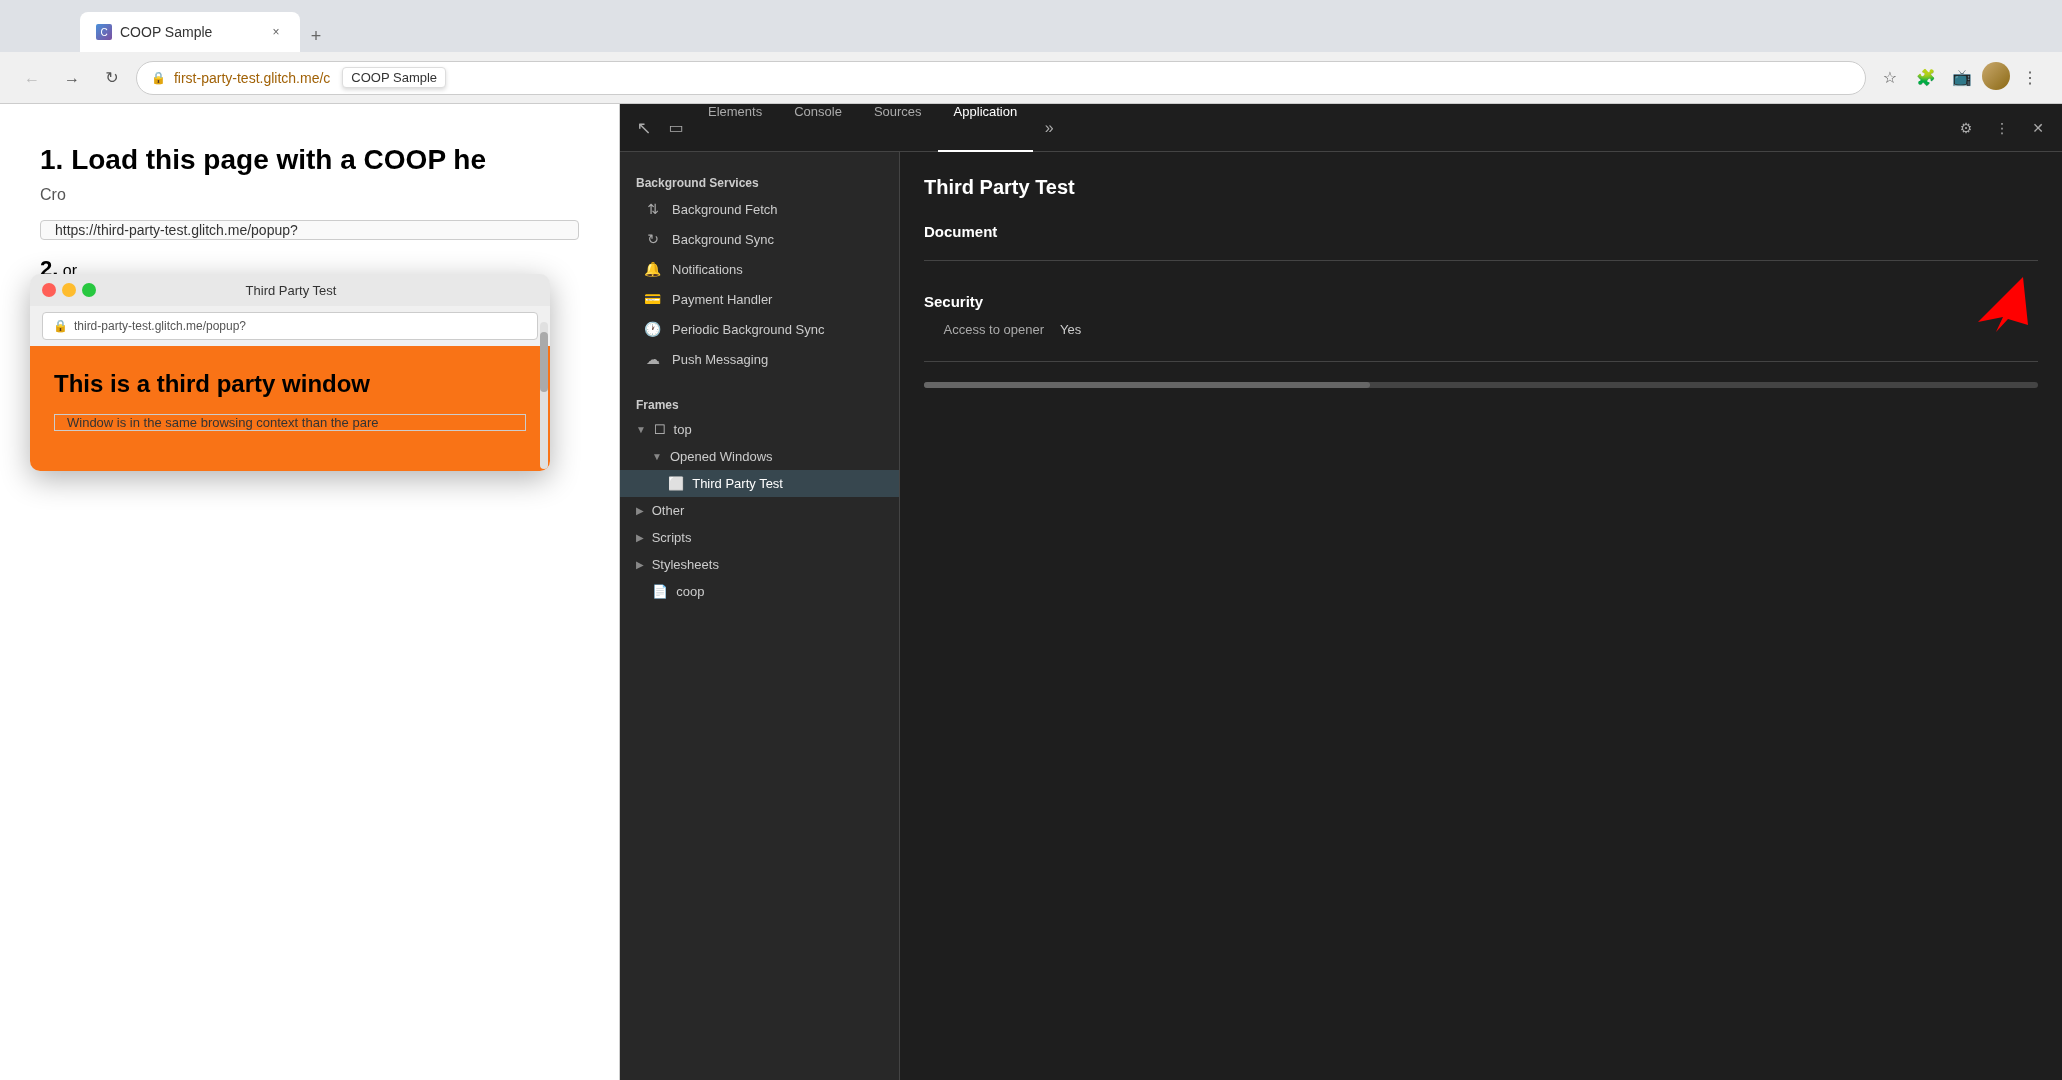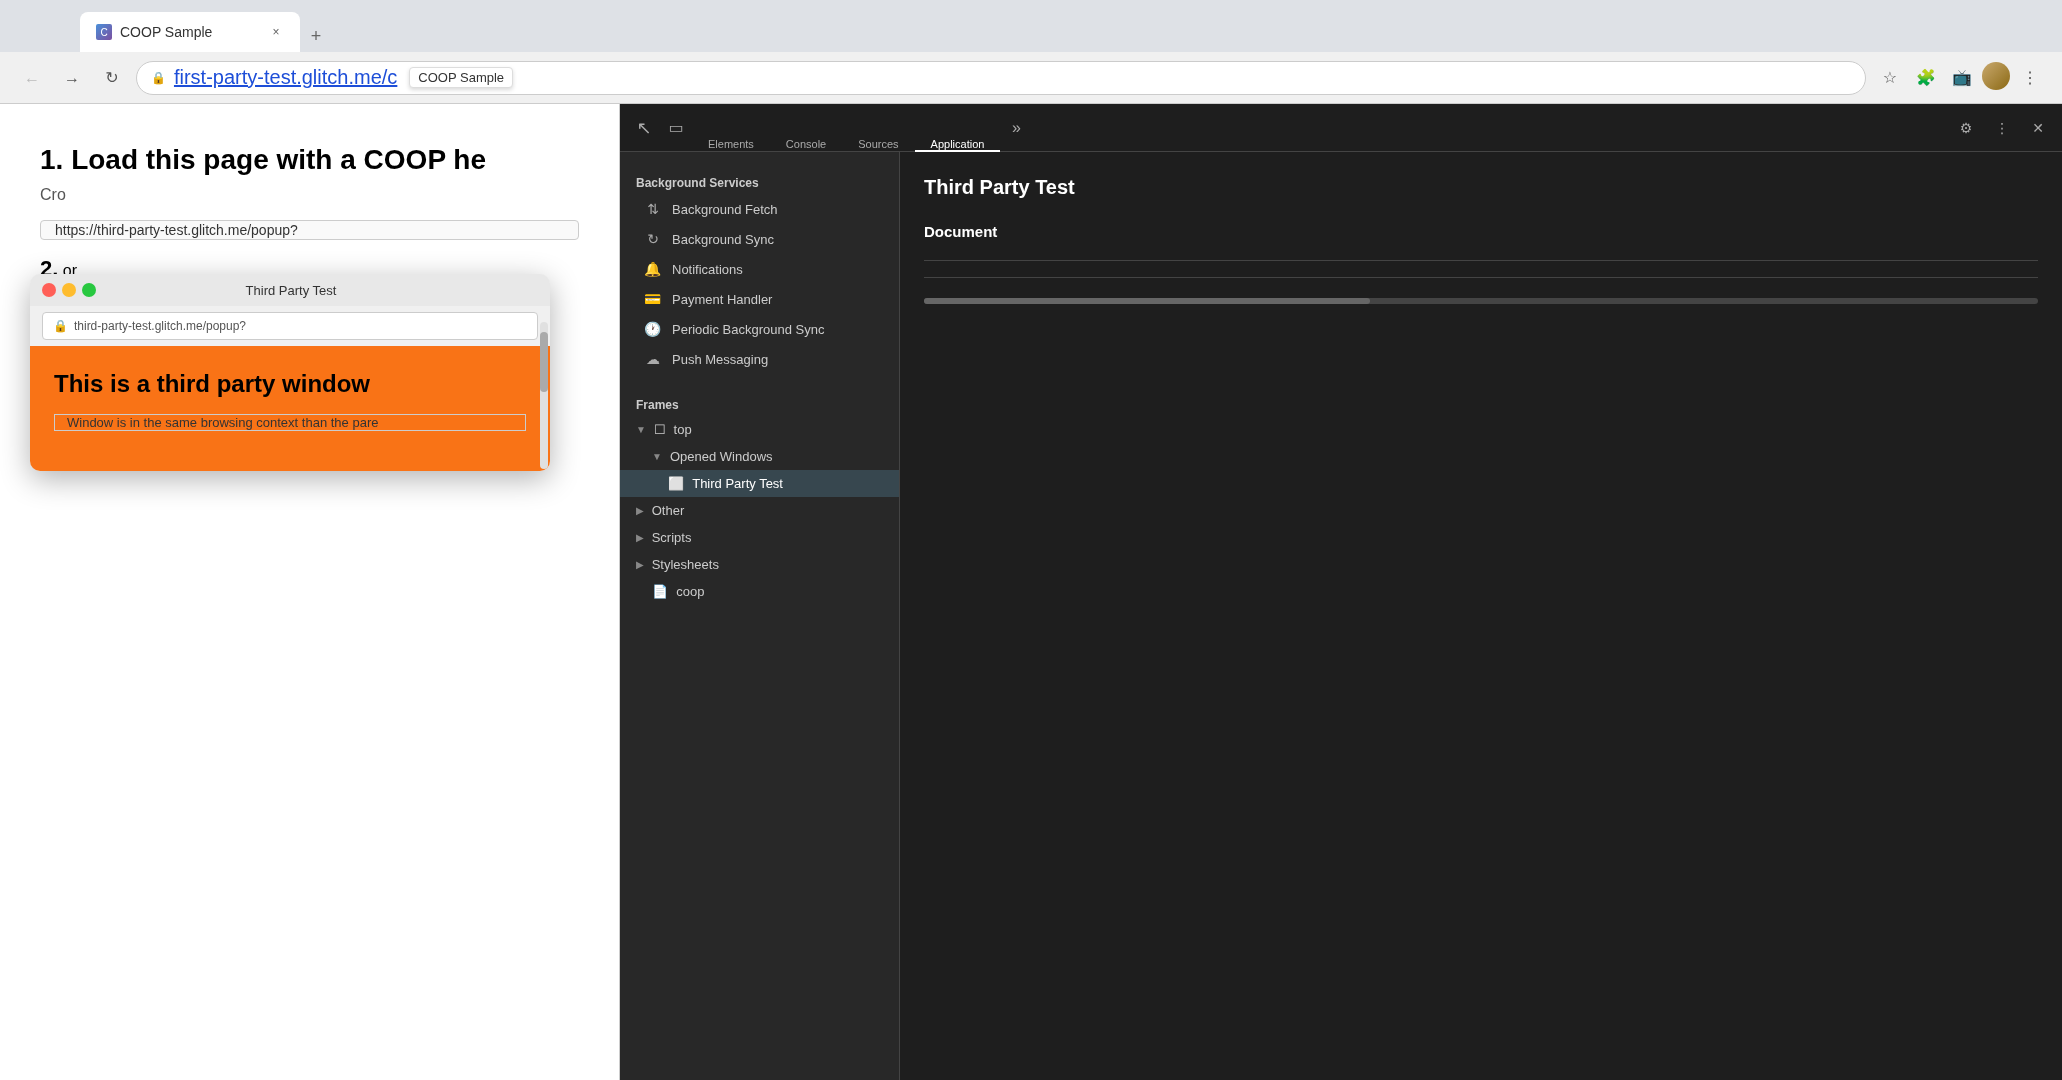--- a/index.html
+++ b/index.html
@@ -15,21 +15,21 @@
     .tab-title { font-size: 14px; color: #333; flex: 1; }
     .tab-close { width: 16px; height: 16px; display: flex; align-items: center; justify-content: center; color: #666; font-size: 12px; cursor: pointer; border-radius: 50%; }
     .tab-new { width: 32px; height: 32px; display: flex; align-items: center; justify-content: center; color: #666; font-size: 18px; cursor: pointer; }
 
     
     .nav-bar { height: 52px; background: #f0f0f0; display: flex; align-items: center; padding: 0 16px; gap: 8px; border-bottom: 1px solid #ccc; }
     .nav-btn { width: 32px; height: 32px; display: flex; align-items: center; justify-content: center; color: #555; font-size: 16px; cursor: pointer; border-radius: 50%; }
     .nav-btn.disabled { color: #bbb; cursor: default; }
     .address-bar { flex: 1; height: 34px; background: #fff; border: 1px solid #ccc; border-radius: 20px; display: flex; align-items: center; padding: 0 14px; gap: 8px; }
     .address-lock { color: #666; font-size: 12px; }
-    .address-text { font-size: 20px; color: #1d4ed8; text-decoration: underline; }
+    .address-text { font-size: 14px; color: #a16207; }
     .address-tooltip { background: #fff; border: 1px solid #ddd; border-radius: 4px; padding: 2px 8px; font-size: 13px; color: #333; margin-left: 4px; box-shadow: 0 2px 4px rgba(0,0,0,0.15); }
     .nav-right { display: flex; gap: 4px; }
     .nav-icon-btn { width: 32px; height: 32px; display: flex; align-items: center; justify-content: center; color: #555; font-size: 16px; cursor: pointer; border-radius: 50%; }
     .avatar { width: 28px; height: 28px; border-radius: 50%; background: linear-gradient(135deg, #c9a96e, #8b6914); }
 
     
     .main-content { flex: 1; display: flex; overflow: hidden; }
 
     
     .browser-page { width: 620px; background: #fff; overflow: hidden; position: relative; border-right: 1px solid #ccc; padding: 40px 40px 20px 40px; }
@@ -57,21 +57,21 @@
     .http-headers-legend { position: absolute; top: -10px; left: 12px; background: #fff; padding: 0 4px; font-size: 13px; color: #333; }
     .http-header-label { font-size: 14px; color: #000; margin-bottom: 8px; }
     .http-header-input { width: 160px; height: 28px; border: 1px solid #ccc; border-radius: 2px; margin-bottom: 16px; }
     .popup-scrollbar { position: absolute; right: 2px; top: 48px; bottom: 2px; width: 8px; background: #e0e0e0; border-radius: 4px; }
     .popup-scrollbar-thumb { width: 8px; height: 60px; background: #aaa; border-radius: 4px; margin-top: 10px; }
 
     
     .devtools { flex: 1; background: #282828; display: flex; flex-direction: column; }
     .devtools-toolbar { height: 48px; background: #1e1e1e; display: flex; align-items: center; padding: 0 8px; border-bottom: 1px solid #444; }
     .devtools-icon-btn { width: 32px; height: 32px; display: flex; align-items: center; justify-content: center; color: #aaa; font-size: 14px; cursor: pointer; border-radius: 4px; }
-    .devtools-tab { height: 48px; display: flex; align-items: flex-end; padding: 0 16px; font-size: 11px; color: #aaa; cursor: pointer; border-bottom: 2px solid transparent; }
+    .devtools-tab { height: 48px; display: flex; align-items: flex-start; padding: 0 16px; font-size: 13px; color: #aaa; cursor: pointer; border-bottom: 2px solid transparent; }
     .devtools-tab.active { color: #fff; border-bottom: 2px solid #fff; }
     .devtools-tab-more { width: 32px; height: 32px; display: flex; align-items: center; justify-content: center; color: #aaa; cursor: pointer; }
     .devtools-tab-actions { margin-left: auto; display: flex; gap: 4px; }
     .devtools-body { flex: 1; display: flex; overflow: hidden; }
 
     
     .devtools-sidebar { width: 280px; background: #282828; border-right: 1px solid #444; overflow-y: auto; padding: 16px 0; }
     .sidebar-section-title { font-size: 12px; font-weight: 600; color: #ccc; padding: 8px 16px 4px; text-transform: none; }
     .sidebar-item { display: flex; align-items: center; gap: 10px; padding: 7px 16px 7px 24px; font-size: 13px; color: #ccc; cursor: pointer; }
     .sidebar-item-icon { font-size: 14px; color: #aaa; width: 18px; text-align: center; }
@@ -268,20 +268,35 @@
 
         <div class="devtools-main">
           <div class="panel-title">Third Party Test</div>
 
           <div class="panel-section">
             <div class="panel-section-title">Document</div>
           </div>
 
           <div class="panel-divider"></div>
 
+          <div style="display: flex; align-items: flex-start; gap: 20px; margin-bottom: 16px;">
+            <div class="panel-security-section" style="flex: 1;">
+              <div class="panel-section-title">Security</div>
+              <div class="panel-row">
+                <span class="panel-label">Access to opener</span>
+                <span class="panel-value">Yes</span>
+              </div>
+            </div>
+            <div style="margin-top: -10px;">
+              
+              <svg width="80" height="70" viewBox="0 0 80 70">
+                <path d="M 65 10 L 20 55 L 45 50 L 38 65 L 50 52 L 70 58 Z" fill="red"></path>
+              </svg>
+            </div>
+          </div>
 
           <div class="panel-divider"></div>
           <div class="panel-scrollbar-track">
             <div class="panel-scrollbar-thumb"></div>
           </div>
         </div>
 
       </div>
     </div>
   </div>

